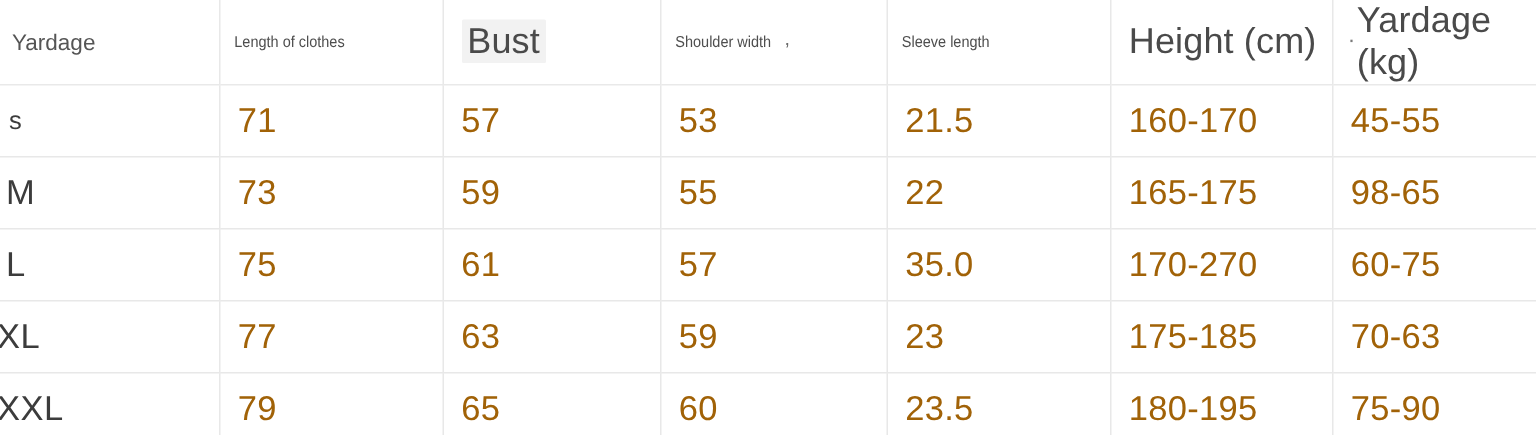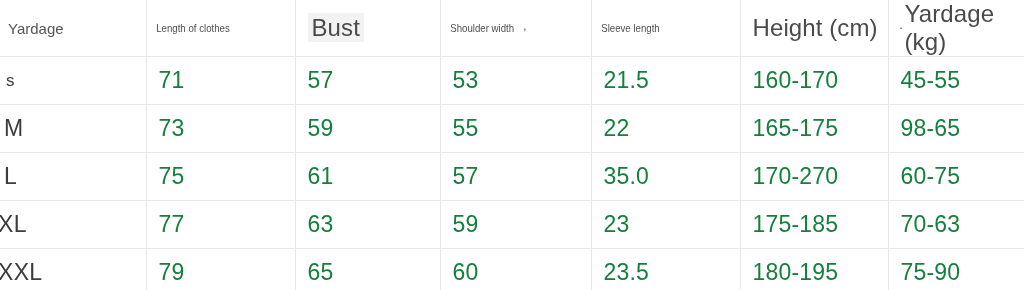--- a/index.html
+++ b/index.html
@@ -86,21 +86,21 @@
     font-size: 15px;
     color: #7a7a7a;
     position: relative;
     top: -2px;
     margin-right: 1px;
   }
 
   
   .d-val {
     font-size: 23px;
-    color: #15803d;
+    color: #a16207;
     padding-left: 12px;
     letter-spacing: 0.2px;
     white-space: nowrap;
   }
   .d-size {
     font-size: 23px;
     color: #3c3c3c;
     padding-left: 4px;
     letter-spacing: 0.3px;
     white-space: nowrap;

